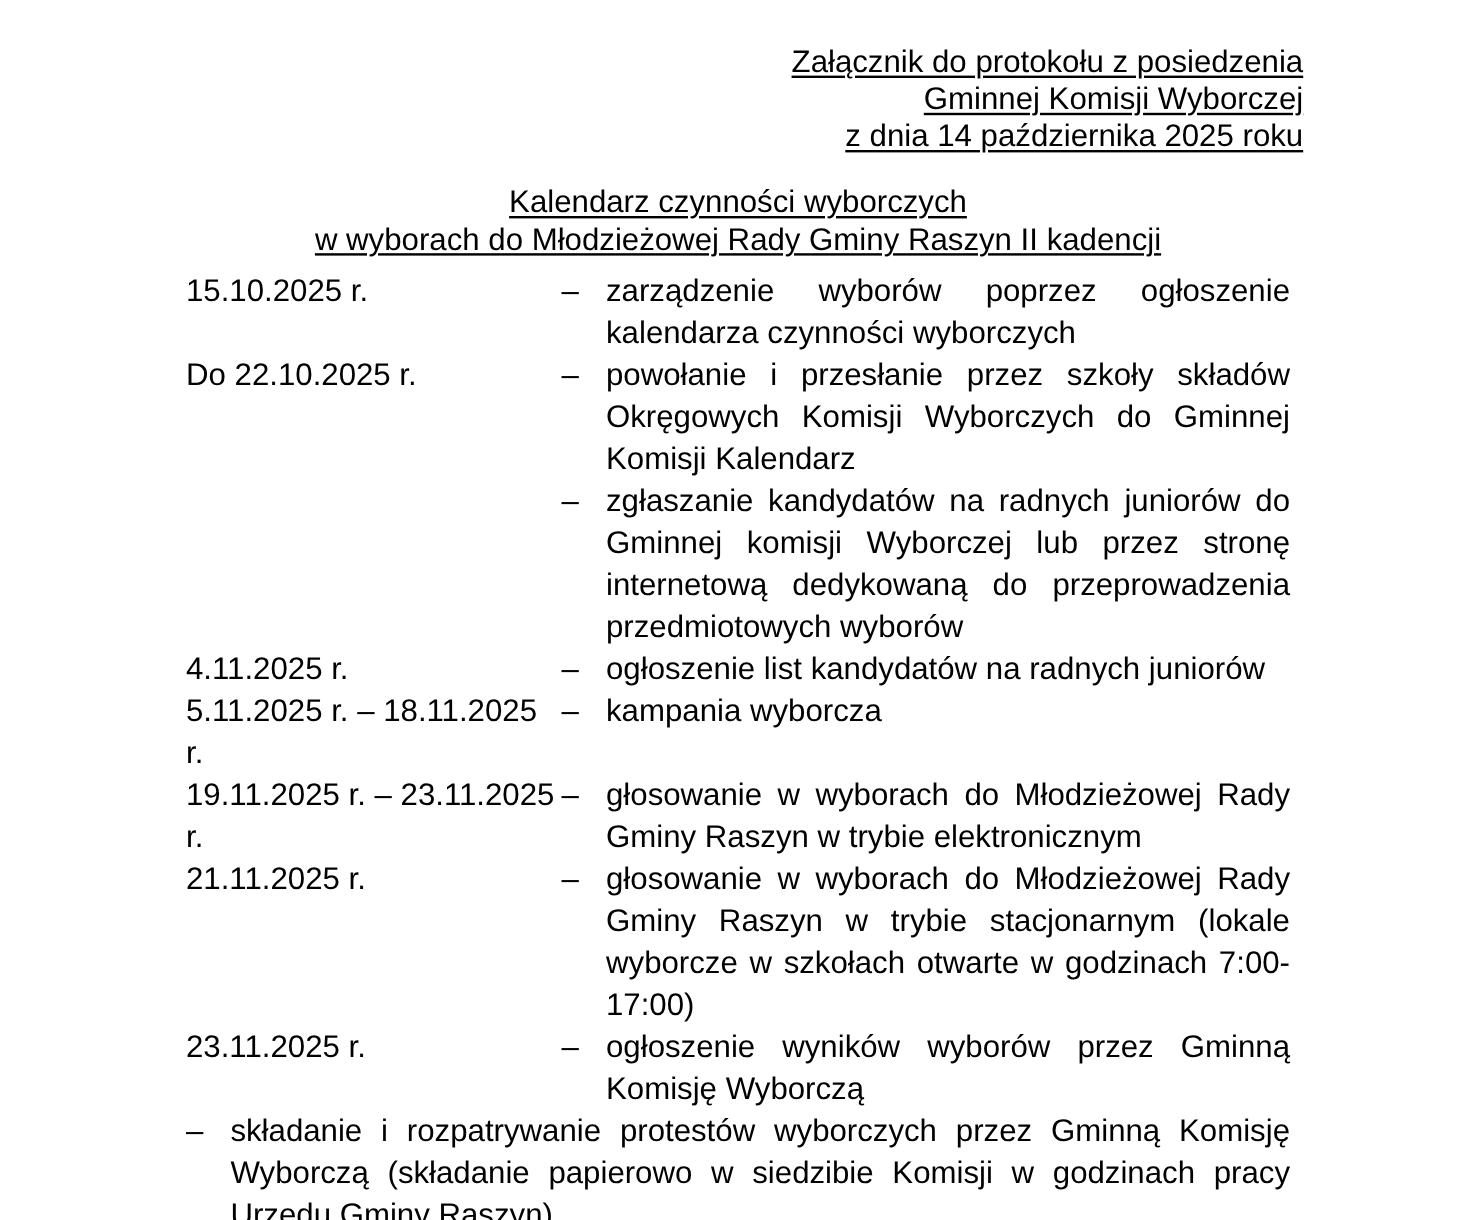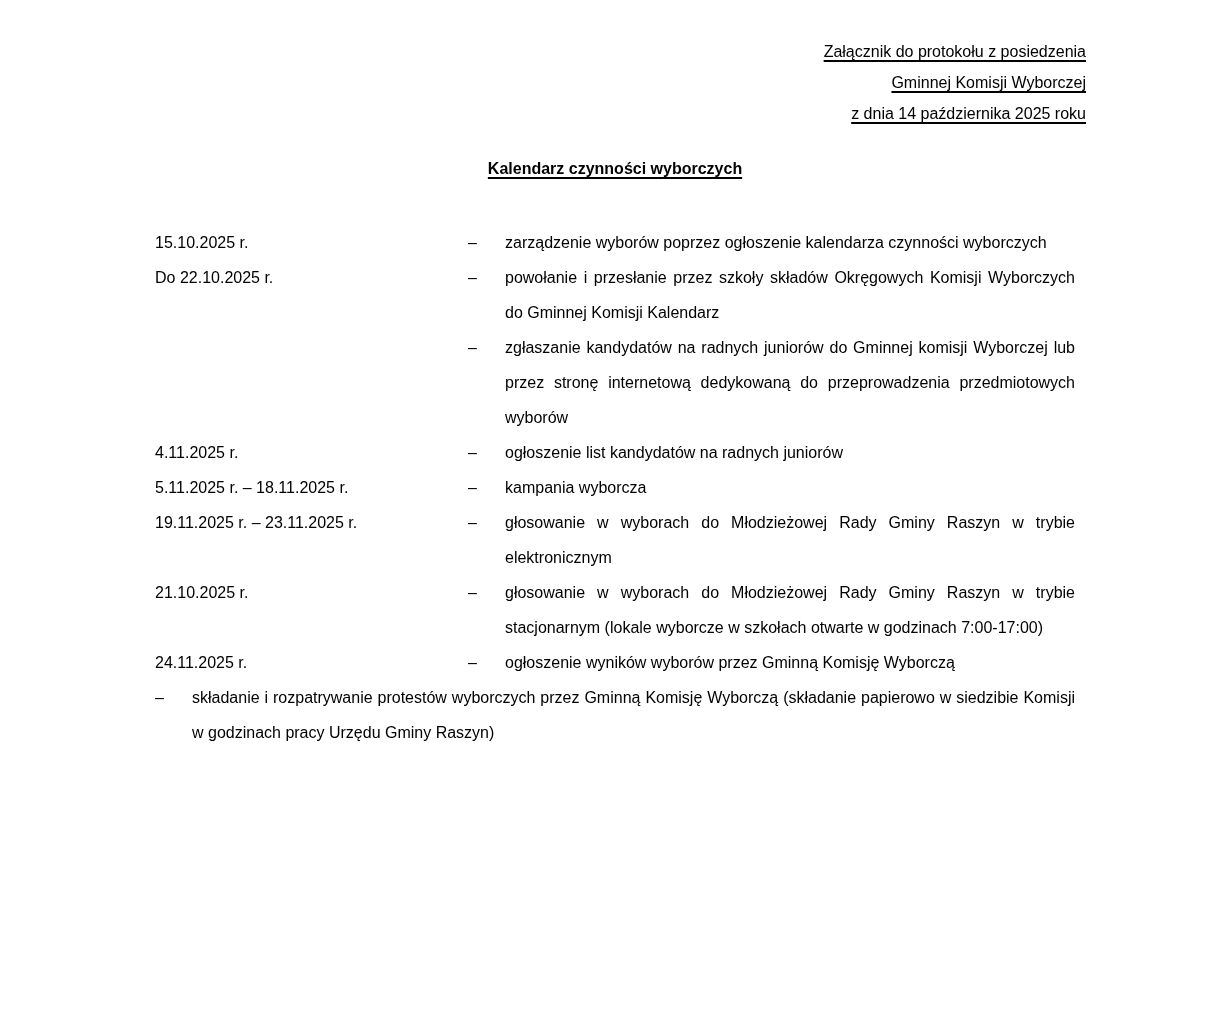--- a/index.html
+++ b/index.html
@@ -8,21 +8,21 @@
     height: 1017px;
     background: #ffffff;
     color: #000000;
     font-family: "Liberation Sans", sans-serif;
     overflow: hidden;
   }
   .page {
     position: relative;
     width: 1225px;
     height: 1017px;
-    font-size: 16px;
+    font-size: 26px;
   }
   
   .doc-header {
     position: absolute;
     top: 36px;
     right: 139px;
     text-align: right;
     line-height: 31px;
   }
   .doc-header .hline {
@@ -30,21 +30,21 @@
     text-decoration-thickness: 1.5px;
     text-underline-offset: 3px;
   }
   
   .doc-title {
     position: absolute;
     top: 153px;
     left: 155px;
     width: 920px;
     text-align: center;
-    font-weight: bold;
+    font-weight: normal;
     line-height: 31px;
   }
   .doc-title .tline {
     text-decoration: underline;
     text-decoration-thickness: 1.7px;
     text-underline-offset: 3px;
   }
   
   .calendar {
     position: absolute;
@@ -80,20 +80,21 @@
 <div class="page">
 
   <div class="doc-header">
     <div class="hline">Załącznik do protokołu z posiedzenia</div>
     <div class="hline">Gminnej Komisji Wyborczej</div>
     <div class="hline">z dnia 14 października 2025 roku</div>
   </div>
 
   <div class="doc-title">
     <div class="tline">Kalendarz czynności wyborczych</div>
+    <div class="tline">w wyborach do Młodzieżowej Rady Gminy Raszyn II kadencji</div>
   </div>
 
   <div class="calendar">
 
     <div class="row">
       <div class="cell-date">15.10.2025 r.</div>
       <div class="cell-dash">–</div>
       <div class="cell-desc">zarządzenie wyborów poprzez ogłoszenie kalendarza czynności wyborczych</div>
     </div>
 
@@ -122,27 +123,27 @@
       <div class="cell-desc">kampania wyborcza</div>
     </div>
 
     <div class="row">
       <div class="cell-date">19.11.2025 r. – 23.11.2025 r.</div>
       <div class="cell-dash">–</div>
       <div class="cell-desc"><span>głosowanie w wyborach do Młodzieżowej Rady Gminy Raszyn </span><strong>w trybie elektronicznym</strong></div>
     </div>
 
     <div class="row">
-      <div class="cell-date">21.10.2025 r.</div>
+      <div class="cell-date">21.11.2025 r.</div>
       <div class="cell-dash">–</div>
       <div class="cell-desc"><span>głosowanie w wyborach do Młodzieżowej Rady Gminy Raszyn </span><strong>w trybie stacjonarnym</strong><span> (lokale wyborcze w szkołach otwarte w godzinach 7:00-17:00)</span></div>
     </div>
 
     <div class="row">
-      <div class="cell-date">24.11.2025 r.</div>
+      <div class="cell-date">23.11.2025 r.</div>
       <div class="cell-dash">–</div>
       <div class="cell-desc">ogłoszenie wyników wyborów przez Gminną Komisję Wyborczą</div>
     </div>
 
     <div class="row">
       <div class="cell-dash">–</div>
       <div class="cell-desc">składanie i rozpatrywanie protestów wyborczych przez Gminną Komisję Wyborczą (składanie papierowo w siedzibie Komisji w godzinach pracy Urzędu Gminy Raszyn)</div>
     </div>
 
   </div>

